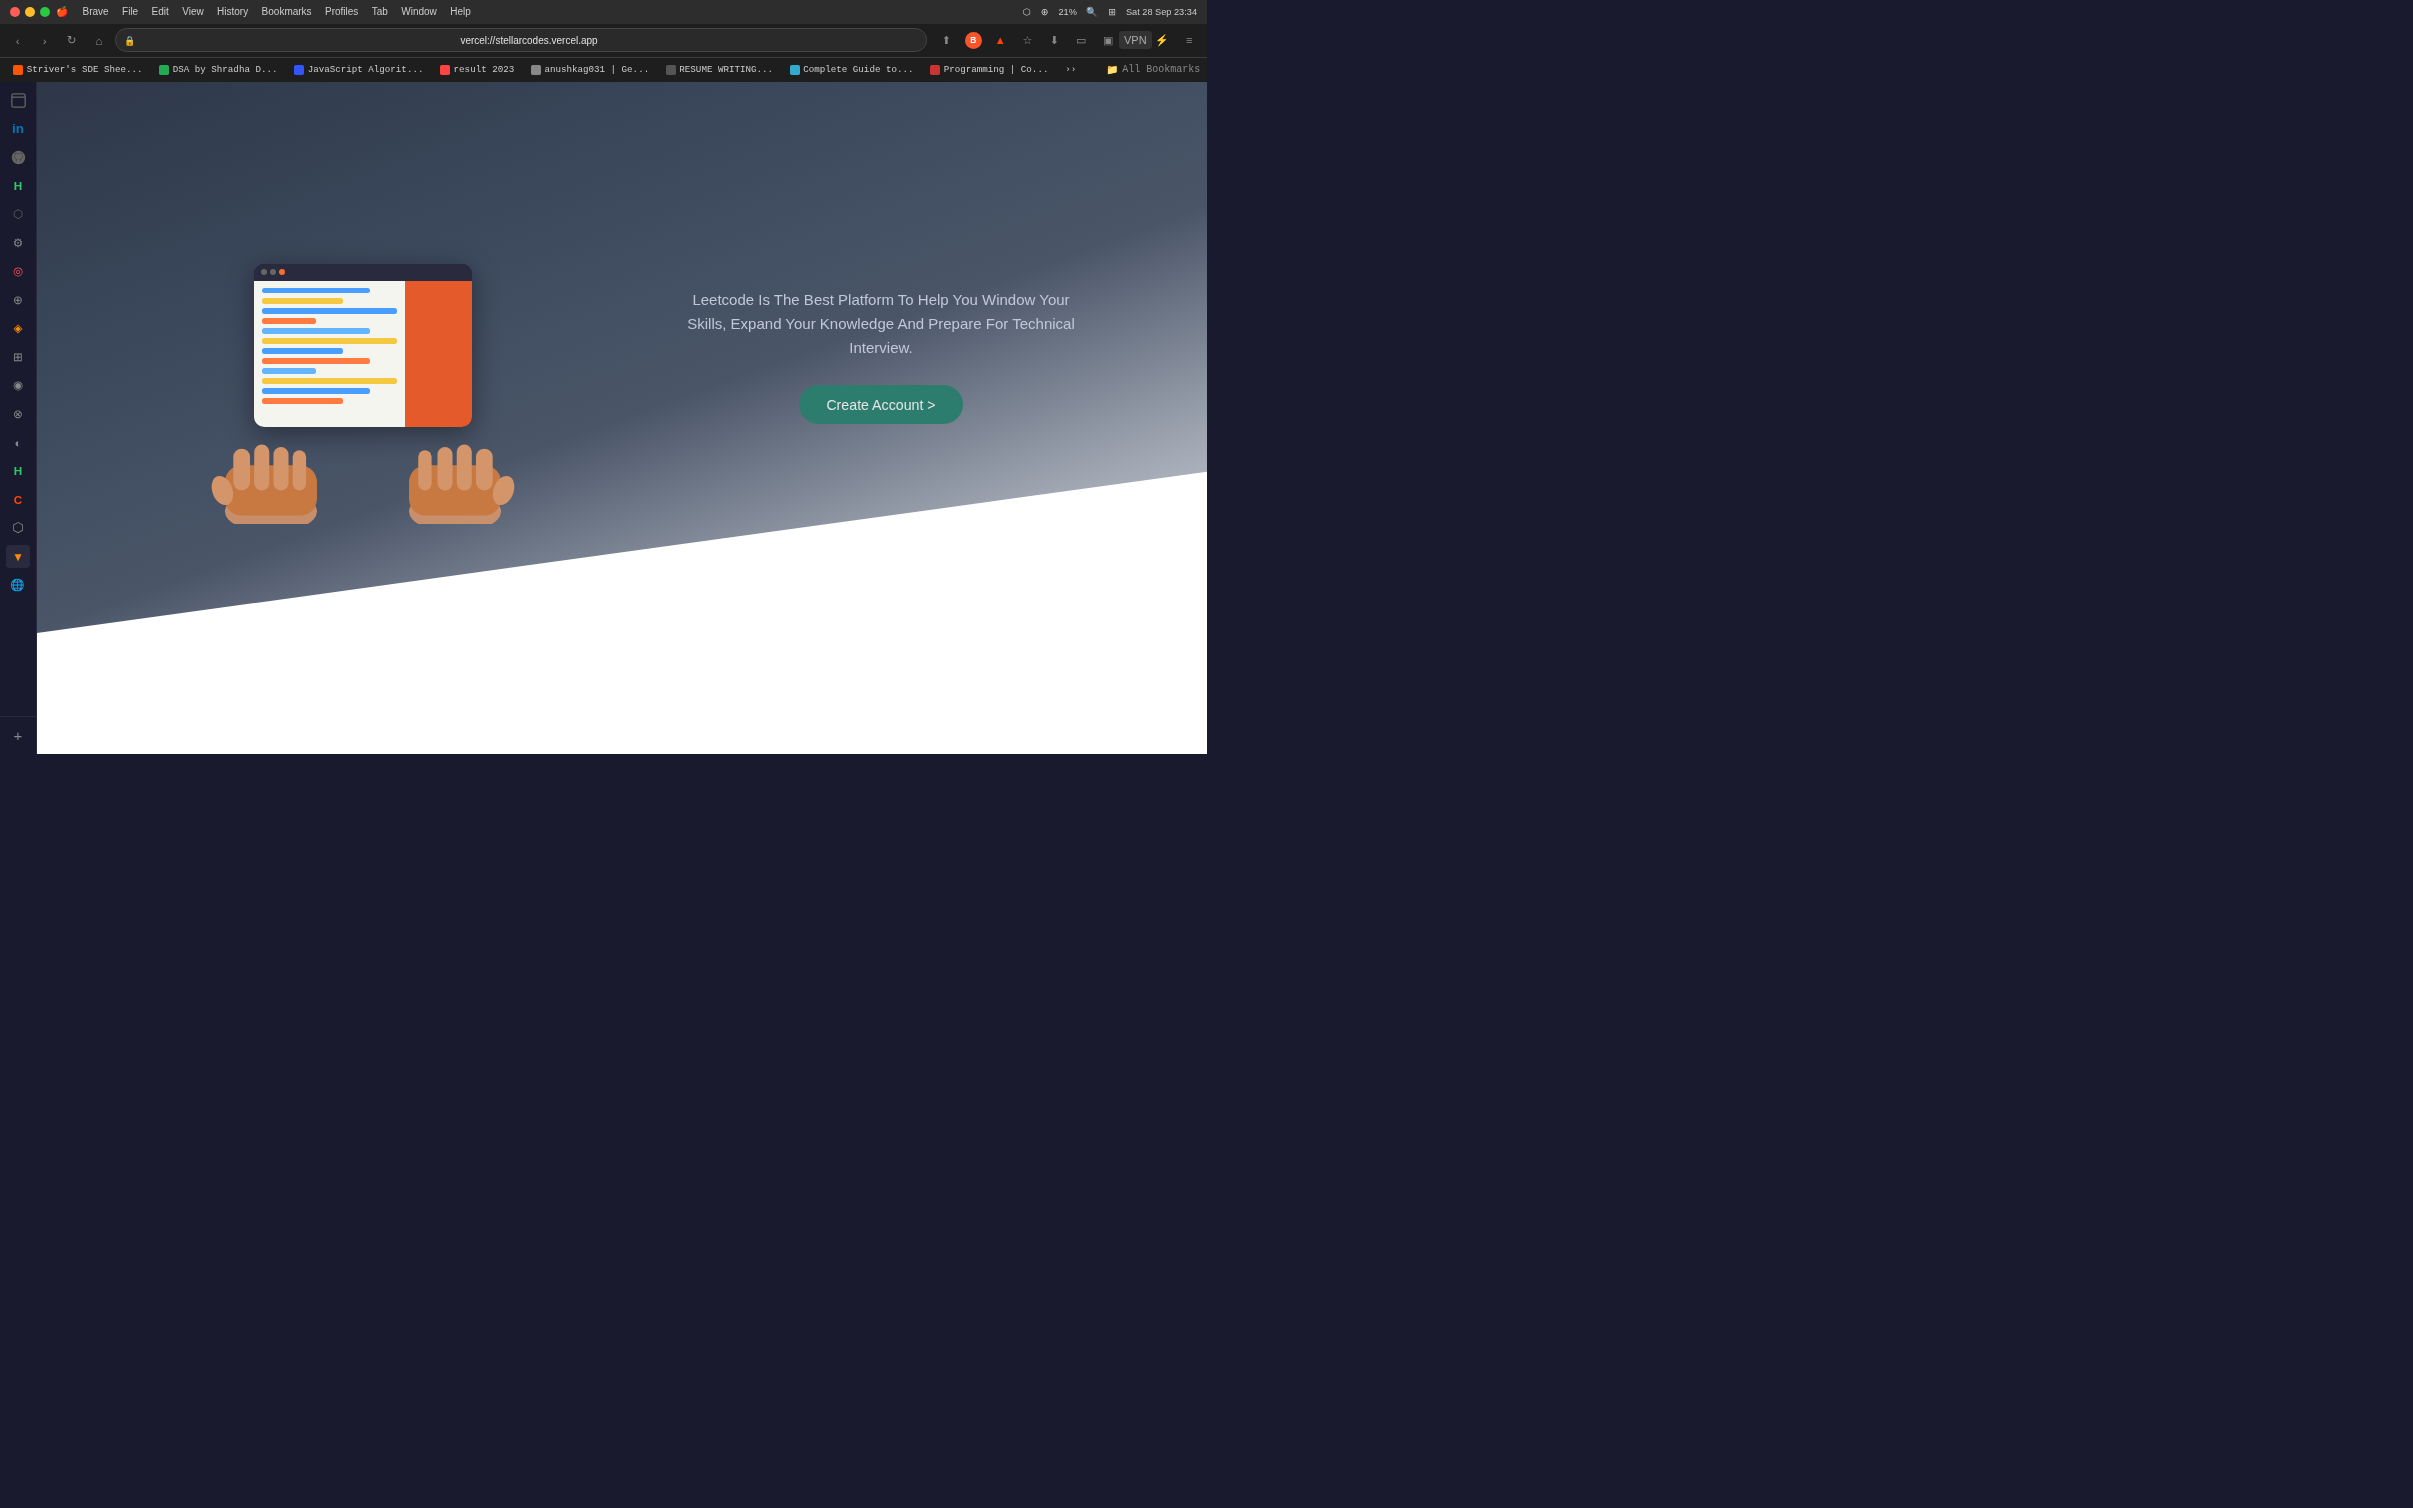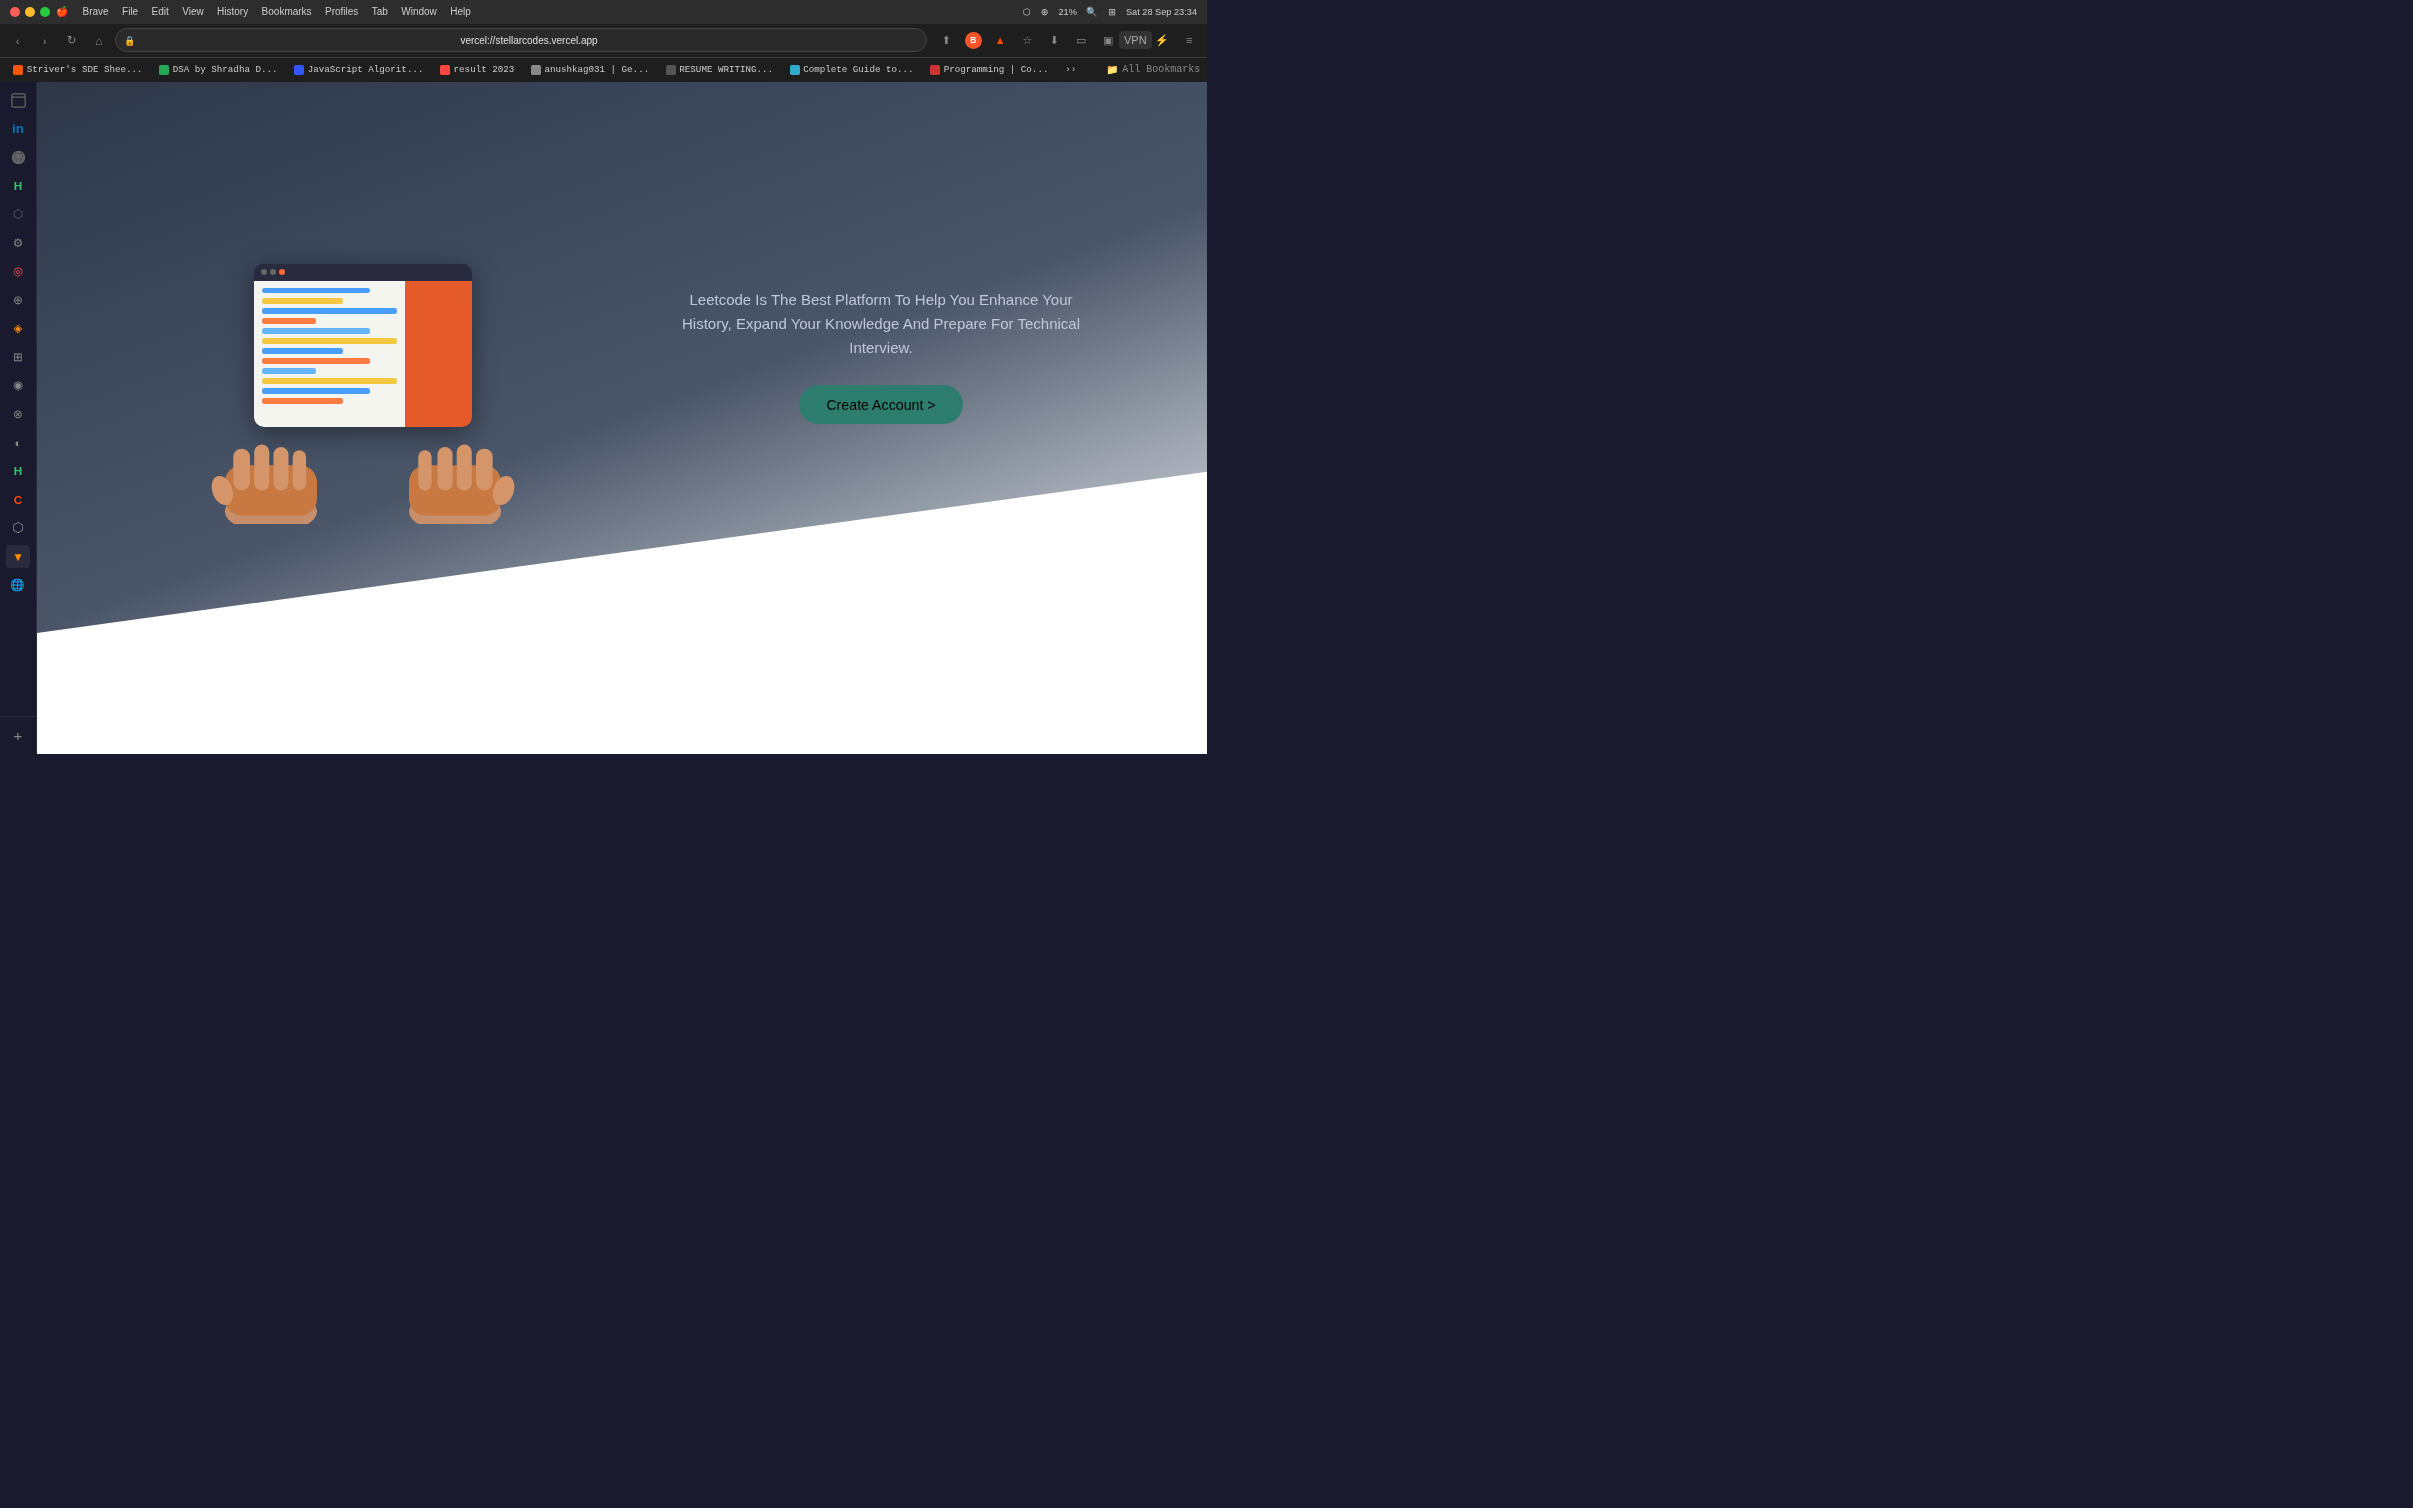--- a/index.html
+++ b/index.html
@@ -173,21 +173,21 @@
     }
     .hero-subtitle {
       color: #c0c8d8;
       font-size: 15px;
       text-align: center;
       line-height: 1.6;
       max-width: 402px;
     }
     .cta-button {
       background: #2d7d6f;
-      color: #000000;
+      color: #e5e5e5;
       border: none;
       border-radius: 20px;
       padding: 11.7px 27px;
       font-size: 14.2px;
       cursor: pointer;
       display: flex; align-items: center; gap: 6.7px;
       margin-top: 8.4px;
       text-align: center;
     }
     .tablet-frame {
@@ -442,20 +442,20 @@
             <rect x="279" y="68" width="18" height="52" rx="9" fill="#d4956a"></rect>
             <rect x="256" y="72" width="16" height="48" rx="8" fill="#d4956a"></rect>
 
             <ellipse cx="22" cy="120" rx="12" ry="18" fill="#d4956a" transform="rotate(-20,22,120)"></ellipse>
             <ellipse cx="358" cy="120" rx="12" ry="18" fill="#d4956a" transform="rotate(20,358,120)"></ellipse>
           </svg>
         </div>
       </div>
 
       <div class="hero-right">
-        <p class="hero-subtitle">Leetcode Is The Best Platform To Help You Enhance Your History, Expand Your Knowledge And Prepare For Technical Interview.</p>
+        <p class="hero-subtitle">Leetcode Is The Best Platform To Help You Window Your Skills, Expand Your Knowledge And Prepare For Technical Interview.</p>
         <button class="cta-button">Create Account  &gt;</button>
       </div>
     </div>
 
   </div>
 </div>
 
 
 </body></html>

